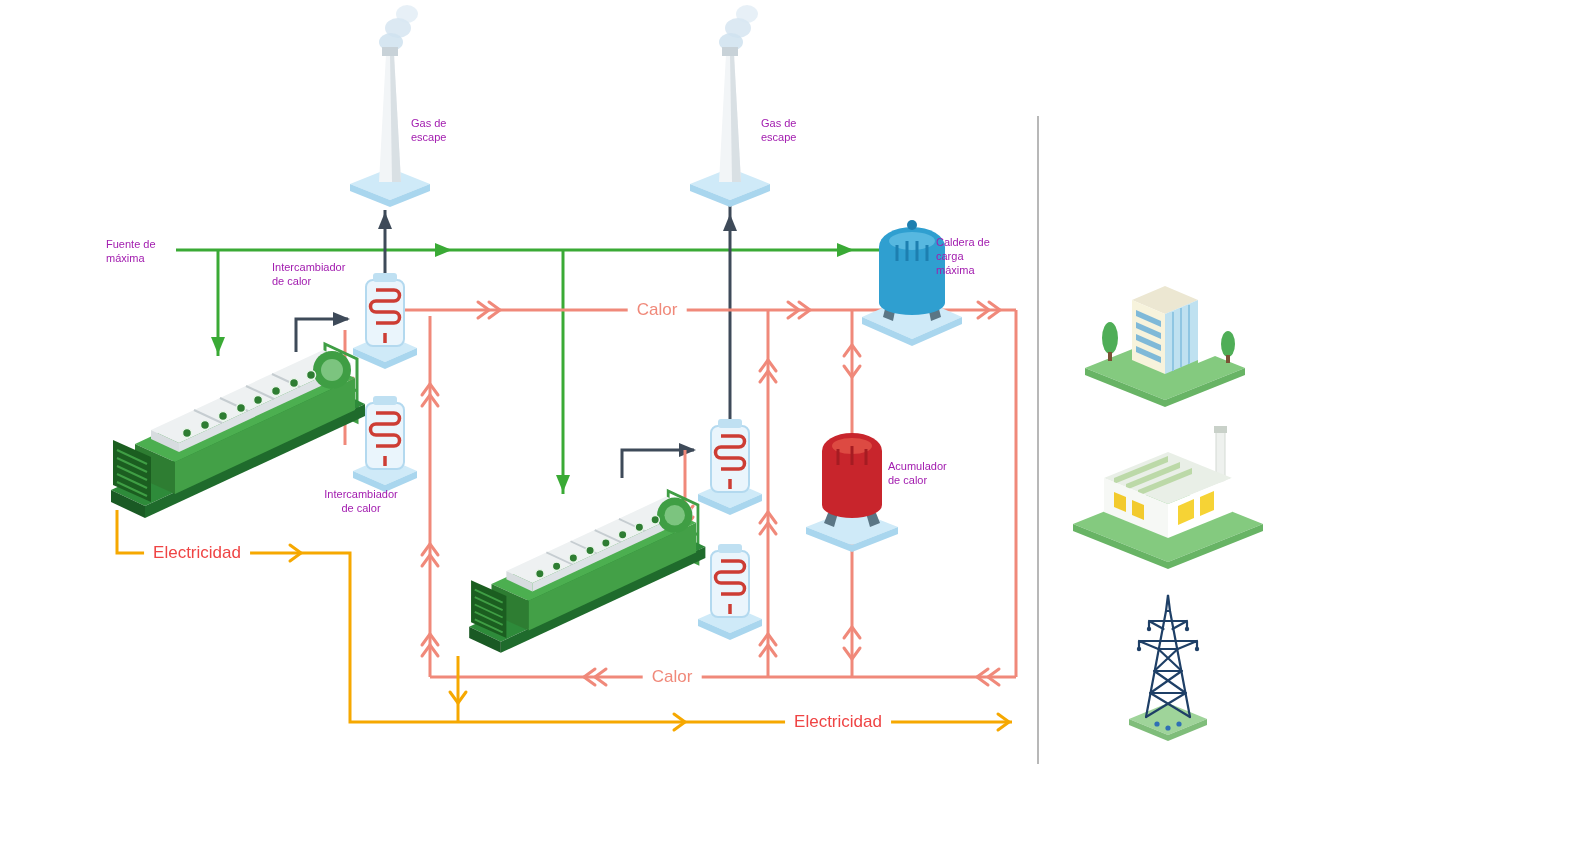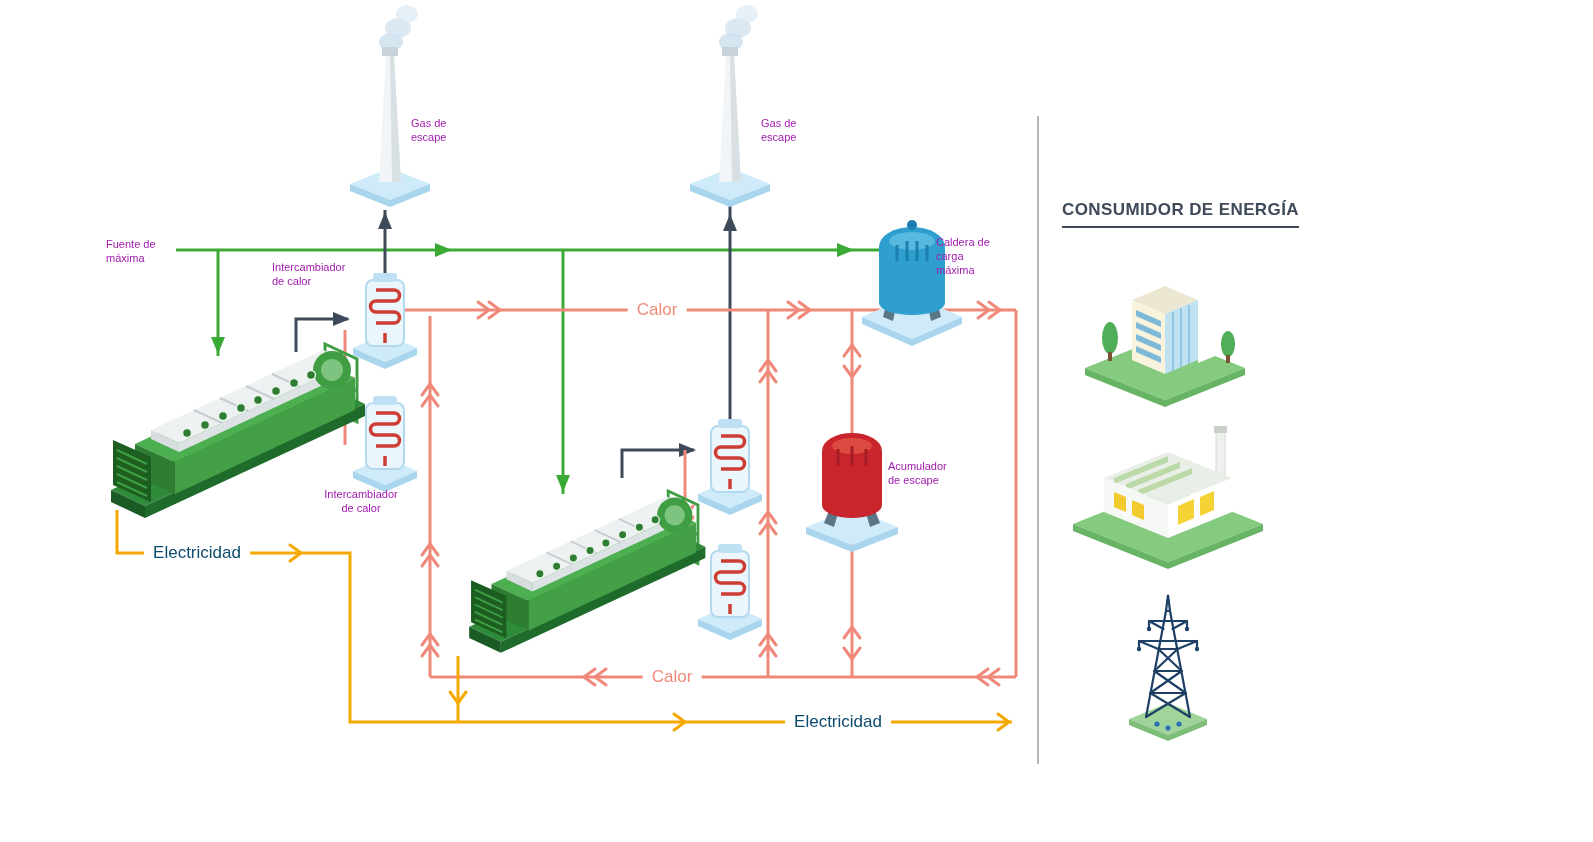--- a/index.html
+++ b/index.html
@@ -4,21 +4,21 @@
 <style>
   html,body{margin:0;padding:0;background:#fff}
   .canvas{position:relative;width:1593px;height:842px;background:#ffffff;
           font-family:"Liberation Sans",sans-serif;overflow:hidden}
   svg.layer{position:absolute;left:0;top:0}
   .lbl{position:absolute;font-size:11px;line-height:1.28;color:#a21caf;white-space:pre-line}
   .lbl.center{text-align:center}
   .online-label{position:absolute;transform:translateX(-50%);background:#ffffff;
                 padding:0 9px;font-size:17px;line-height:18px;white-space:nowrap;font-weight:bold;font-weight:normal}
   .salmon{color:#f0897a}
-  .orange{color:#0c4a6e}
+  .orange{color:#ef4444}
   .heading{position:absolute;font-size:17px;font-weight:bold;letter-spacing:.4px;color:#3e4a59;
            border-bottom:2px solid #3e4a59;padding-bottom:6px;white-space:nowrap}
 </style>
 </head>
 <body>
 
 <div class="canvas">
 
 <svg class="layer" width="1593" height="842" viewBox="0 0 1593 842">
   <defs>
@@ -278,22 +278,21 @@
 <div class="lbl" style="left:761px;top:116px">Gas de
 escape</div>
 <div class="lbl" style="left:272px;top:260px">Intercambiador
 de calor</div>
 <div class="lbl center" style="left:300px;top:487px;width:122px">Intercambiador
 de calor</div>
 <div class="lbl" style="left:936px;top:235px">Caldera de
 carga
 máxima</div>
 <div class="lbl" style="left:888px;top:459px">Acumulador
-de escape</div>
+de calor</div>
 
 <div class="online-label salmon" style="left:657px;top:301px">Calor</div>
 <div class="online-label salmon" style="left:672px;top:668px">Calor</div>
 <div class="online-label orange" style="left:197px;top:544px">Electricidad</div>
 <div class="online-label orange" style="left:838px;top:713px">Electricidad</div>
 
-<div class="heading" style="left:1062px;top:200px">CONSUMIDOR DE ENERGÍA</div>
 
 </div>
 
 </body></html>

